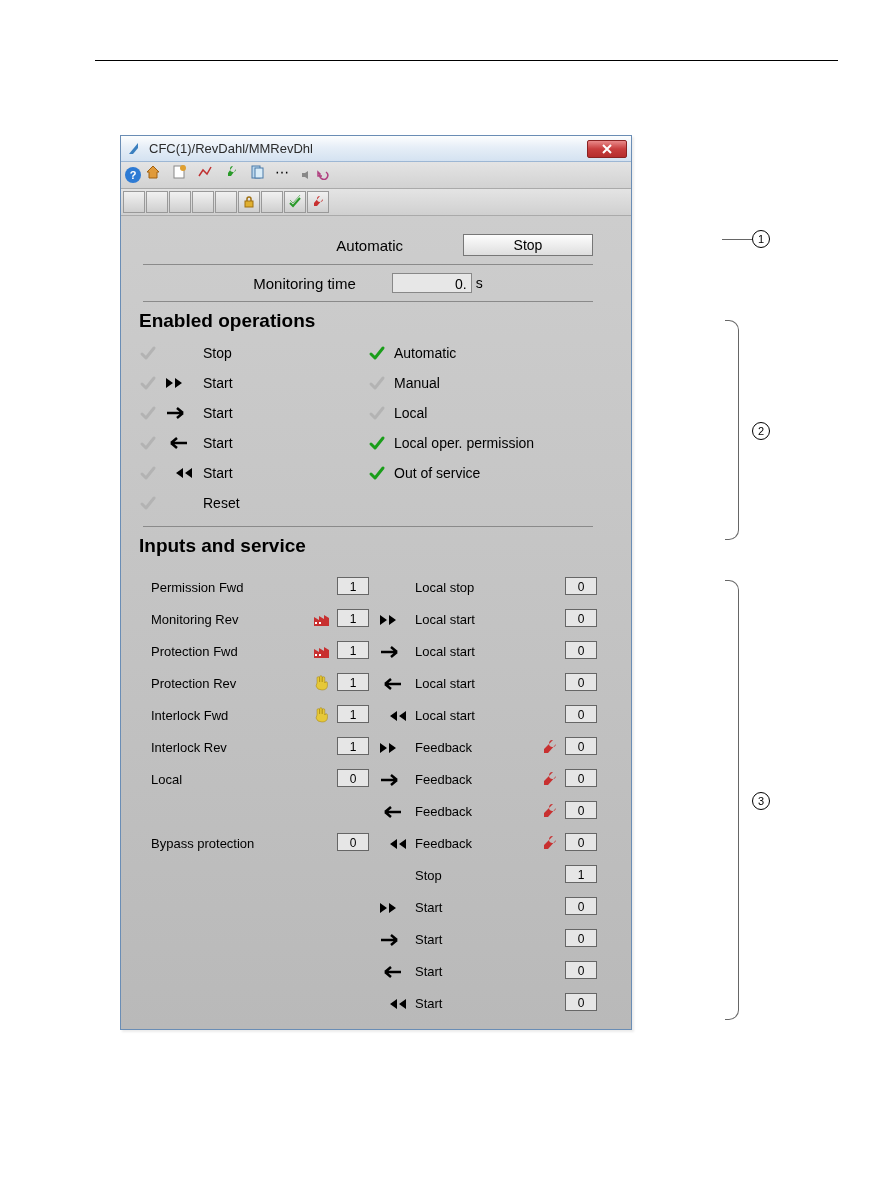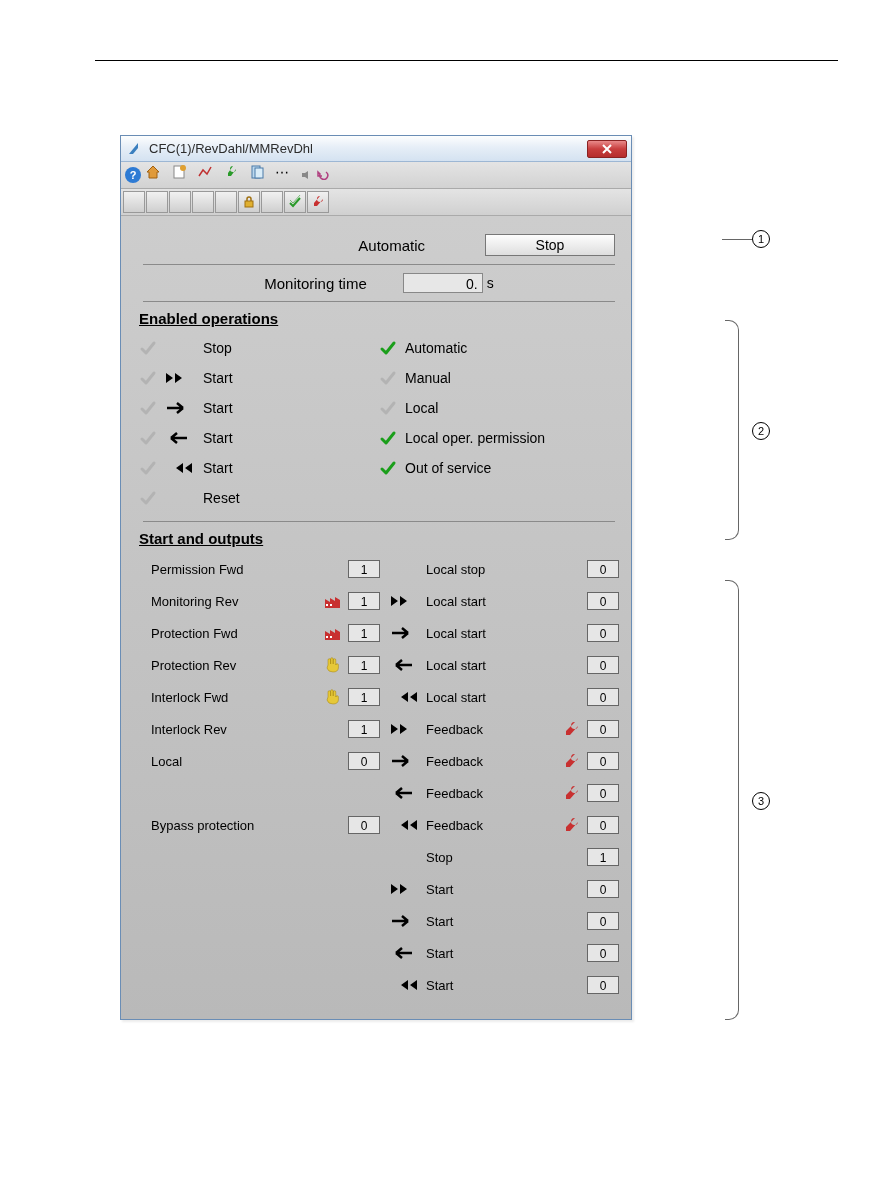--- a/index.html
+++ b/index.html
@@ -66,21 +66,21 @@
     background:linear-gradient(#e4e4e4,#d0d0d0);
     border-bottom:1px solid #aaa;
     padding:2px;
   }
   .toolbar .slot {
     width:22px;height:22px;border:1px solid #999;background:linear-gradient(#f1f1f1,#cfcfcf);
     margin-right:1px;display:flex;align-items:center;justify-content:center;
   }
   .toolbar .gap { flex:1; }
   .content {
-    padding: 10px 12px 18px 18px;
+    padding: 10px 34px 18px 18px;
   }
   .auto-row {
     display:flex;align-items:center;justify-content:flex-end;
     margin:8px 4px 8px 0;
     font-size:15px;color:#000;
   }
   .auto-row .lbl { margin-right:60px; }
   .stop-btn {
     width:130px;height:22px;
     background:linear-gradient(#fdfdfd,#dedede);
@@ -93,37 +93,37 @@
     display:flex;align-items:center;justify-content:center;
     font-size:15px;color:#000;margin:6px 0;
   }
   .montime-row .lbl { margin-right:36px; }
   .montime-row .val {
     width:80px;height:20px;border:1px solid #888;background:#e7e7e7;
     text-align:right;padding:0 4px;font-size:14px;line-height:20px;
   }
   .montime-row .unit { margin-left:4px;font-size:14px; }
   .section-h {
-    font-weight:bold;font-size:15px;margin:6px 0 6px 0;color:#000;text-decoration:underline;
+    font-weight:bold;font-size:19px;margin:6px 0 6px 0;color:#000;
   }
   .ops-grid {
     display:flex;font-size:14px;color:#000;
   }
   .ops-col { flex:1; }
   .op-item {
     display:flex;align-items:center;height:30px;
   }
   .chk { width:18px;height:18px;flex:0 0 auto;margin-right:8px; }
   .chk.gray { color:#a5a5a5; }
   .chk.green { color:#1a9e1a; }
   .arrowbox { width:36px;display:flex;align-items:center;justify-content:flex-start;margin-right:2px; }
   .io-area { display:flex;font-size:13px;color:#000;margin-top:6px; }
   .io-col { flex:1; }
   .io-row {
-    display:flex;align-items:center;height:32px;
+    display:flex;align-items:flex-end;height:32px;
   }
   .io-row .lbl { flex:1; }
   .io-row .preicon { width:22px;display:flex;justify-content:center;margin-right:4px;}
   .valbox {
     width:32px;height:18px;border:1px solid #666;background:#e6e6e6;
     text-align:center;font-size:12px;line-height:18px;
   }
   .io-col.right .io-row .lbl { flex:0 0 auto; width:85px; }
   .io-col.right .io-row { justify-content:flex-start; }
   .io-col.right .arrowbox { width:34px; }
@@ -322,21 +322,21 @@
           <div class="op-item">
             <span class="chk green"><svg width="18" height="18" viewBox="0 0 18 18">
                 <path d="M3 10 L7 14 L15 4" fill="none" stroke="#1a9e1a" stroke-width="3" stroke-linecap="round" stroke-linejoin="round"></path>
               </svg></span>
     <span>Out of service</span>
           </div>
         </div>
       </div>
     <hr class="sep">
 
-    <div class="section-h">Start and outputs</div>
+    <div class="section-h">Inputs and service</div>
     <div class="io-area">
       <div class="io-col" id="io-left" style="padding-left:12px;padding-right:10px">
           <div class="io-row">
             <span class="lbl">Permission Fwd</span>
     <span class="preicon"></span>
     <span class="valbox">1</span>
           </div>
           <div class="io-row">
             <span class="lbl">Monitoring Rev</span>
     <span class="preicon">

